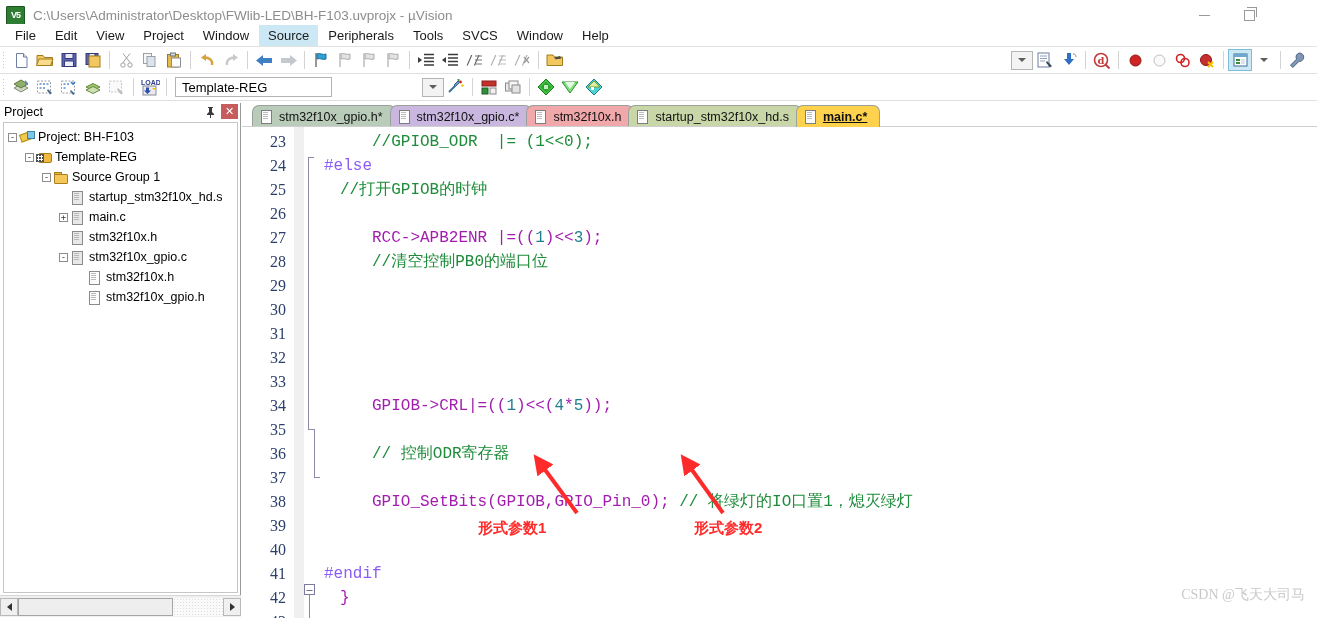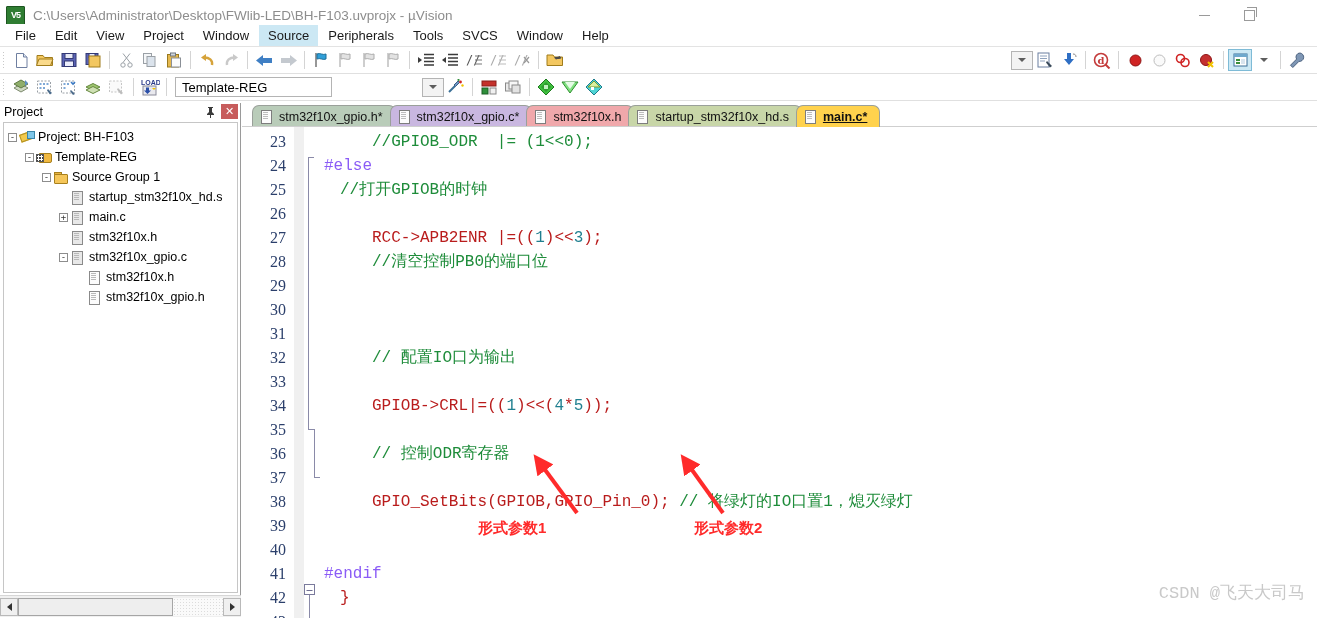--- a/index.html
+++ b/index.html
@@ -181,42 +181,42 @@
     position:absolute;right:8px;font-size:16px;color:#2b3f6b;text-align:right;
     font-family:"Liberation Serif","DejaVu Serif",serif;line-height:24px;height:24px;
   }
   .cl{
     position:absolute;left:0;white-space:pre;font-size:16px;line-height:24px;height:24px;
     font-family:"Liberation Mono","DejaVu Sans Mono",monospace;color:#000;
   }
   .cm{color:#1e8c3a;}       
   .pp{color:#8b5cf6;}       
   .num{color:#1f7f8f;}      
-  .op{color:#b91c1c;}
+  .op{color:#a21caf;}
 
   
   .fold-box{
     position:absolute;width:11px;height:11px;border:1px solid #7a7a9c;background:#fff;
     box-sizing:border-box;font-size:10px;line-height:9px;text-align:center;color:#3a3a6a;
     font-family:"DejaVu Sans Mono",monospace;
   }
   .fold-line{position:absolute;width:1px;background:#8a8aa8;}
   .fold-tick{position:absolute;height:1px;background:#8a8aa8;}
 
   
   .anno-label{
     position:absolute;color:#ff2b2b;font-size:15px;font-weight:bold;white-space:nowrap;
     font-family:"Liberation Sans",sans-serif;
   }
   svg.arrows{position:absolute;left:0;top:0;width:1317px;height:618px;pointer-events:none;}
 
   
   .watermark{
-    position:absolute;right:12px;bottom:14px;color:#c9c9c9;font-size:17px;
-    font-family:Liberation Mono, monospace;white-space:nowrap;
+    position:absolute;right:12px;bottom:14px;color:#c9c9c9;font-size:14px;
+    font-family:Liberation Serif, serif;white-space:nowrap;
   }
 </style>
 </head>
 <body>
 
 <div id="app">
 
   <div class="titlebar">
     <div class="app-icon">V5</div>
     <div class="title-text">C:\Users\Administrator\Desktop\FWlib-LED\BH-F103.uvprojx - µVision</div>
@@ -732,21 +732,20 @@
     </div>
     <div class="code-area" id="codearea">
         <div class="cl" style="top: 3px; left: 48px;"><span class="cm">//GPIOB_ODR  |= (1&lt;&lt;0);</span></div>
         <div class="cl" style="top: 27px; left: 0px;"><span class="pp">#else</span></div>
         <div class="cl" style="top: 51px; left: 16px;"><span class="cm">//打开GPIOB的时钟</span></div>
         <div class="cl" style="top: 75px; left: 0px;"></div>
         <div class="cl" style="top: 99px; left: 48px;"><span class="op">RCC-&gt;APB2ENR </span><span class="op">|=((</span><span class="num">1</span><span class="op">)&lt;&lt;</span><span class="num">3</span><span class="op">);</span></div>
         <div class="cl" style="top: 123px; left: 48px;"><span class="cm">//清空控制PB0的端口位</span></div>
         <div class="cl" style="top: 147px; left: 0px;"></div>
         <div class="cl" style="top: 195px; left: 0px;"></div>
-        <div class="cl" style="top: 219px; left: 48px;"><span class="cm">// 配置IO口为输出</span></div>
         <div class="cl" style="top: 243px; left: 0px;"></div>
         <div class="cl" style="top: 267px; left: 48px;"><span class="op">GPIOB-&gt;CRL|=((</span><span class="num">1</span><span class="op">)&lt;&lt;(</span><span class="num">4</span><span class="op">*</span><span class="num">5</span><span class="op">));</span></div>
         <div class="cl" style="top: 291px; left: 0px;"></div>
         <div class="cl" style="top: 315px; left: 48px;"><span class="cm">// 控制ODR寄存器</span></div>
         <div class="cl" style="top: 339px; left: 0px;"></div>
         <div class="cl" style="top: 363px; left: 48px;"><span class="op">GPIO_SetBits(GPIOB,GPIO_Pin_0); </span><span class="cm">// 将绿灯的IO口置1，熄灭绿灯</span></div>
         <div class="cl" style="top: 387px; left: 0px;"></div>
         <div class="cl" style="top: 411px; left: 0px;"></div>
         <div class="cl" style="top: 435px; left: 0px;"><span class="pp">#endif</span></div>
         <div class="cl" style="top: 459px; left: 16px;"><span class="op">}</span></div>

